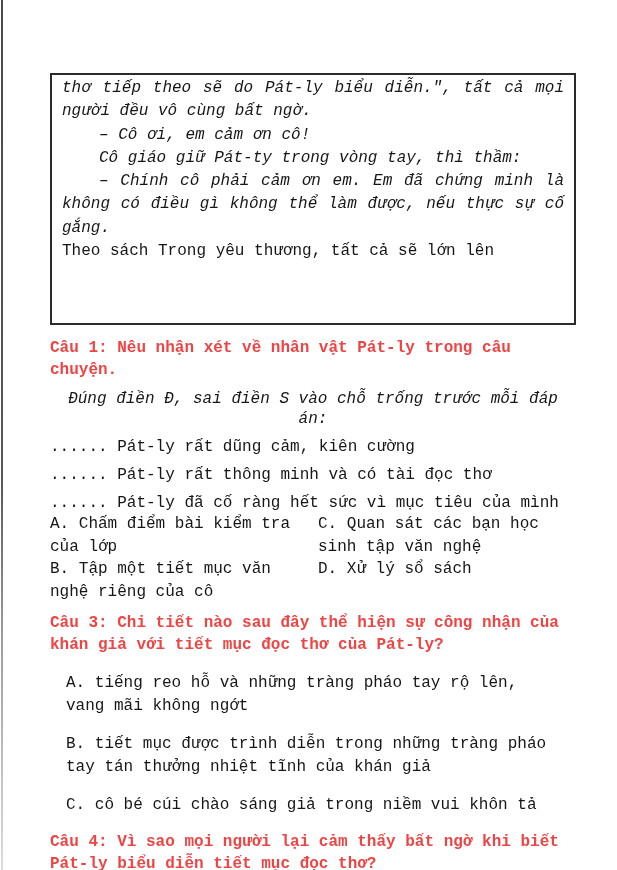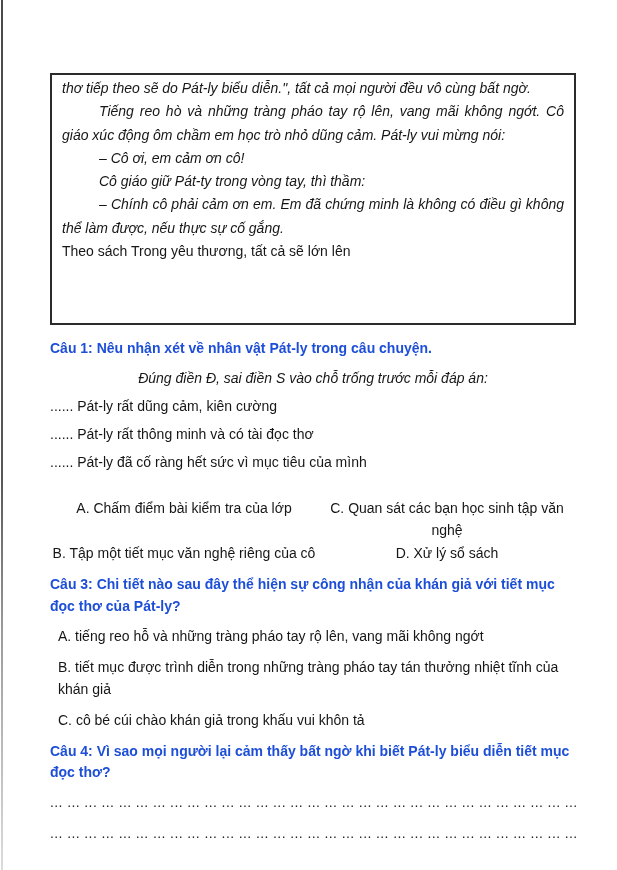--- a/index.html
+++ b/index.html
@@ -2,23 +2,23 @@
 <html><head>
 <meta charset="utf-8">
 <style>
   html, body { margin: 0; padding: 0; background: #ffffff; }
   .page {
     position: relative;
     width: 617px;
     height: 870px;
     background: #ffffff;
     overflow: hidden;
-    font-family: Liberation Sans, sans-serif;
+    font-family: Liberation Mono, monospace;
     color: #161616;
-    font-size: 14px;
+    font-size: 16px;
   }
   .scan-edge {
     position: absolute;
     left: 1px; top: 0;
     width: 2px; height: 100%;
     background: linear-gradient(to bottom, #4a4a4a 0%, #575757 55%, #999999 72%, #dcdcdc 100%);
   }
   .content {
     position: absolute;
     left: 50px;
@@ -37,59 +37,57 @@
   .passage-box p.indent { text-indent: 37px; }
   .passage-box p.attribution {
     font-style: normal;
     text-align: left;
     text-indent: 0;
   }
   .q-title {
     font-weight: bold;
     margin: 10px 0 0 0;
     line-height: 21.5px;
-    color: #1d4ed8;
+    color: #ef4444;
   }
   .q-title.first { margin-top: 13px; }
   .instruction {
     font-style: italic;
     margin: 8px 0 0 0;
     line-height: 20px;
     text-align: center;
   }
   .q1-option { margin: 8px 0 0 0; line-height: 20px; }
   .q2-grid {
     display: grid;
     grid-template-columns: 268px 1fr;
-    margin-top: 25px;
+    margin-top: 0;
     line-height: 22.6px;
-    text-align: center;
   }
   .q3-options { margin-top: 6px; }
-  .q3-options p { margin: 8px; line-height: 22.4px; }
+  .q3-options p { margin: 16px; line-height: 22.4px; }
   .answer-line {
     margin: 6px 0 0 0;
     line-height: 25px;
     white-space: nowrap;
     overflow: hidden;
     color: #242424;
     letter-spacing: 0.4px;
   }
 </style>
 </head>
 <body>
 
 <div class="page">
   <div class="scan-edge"></div>
 
   <div class="content">
 
     <div class="passage-box">
       <p>thơ tiếp theo sẽ do Pát-ly biểu diễn.", tất cả mọi người đều vô cùng bất ngờ.</p>
-      <p class="indent">Tiếng reo hò và những tràng pháo tay rộ lên, vang mãi không ngớt. Cô giáo xúc động ôm chầm em học trò nhỏ dũng cảm. Pát-ly vui mừng nói:</p>
       <p class="indent">– Cô ơi, em cảm ơn cô!</p>
       <p class="indent">Cô giáo giữ Pát-ty trong vòng tay, thì thầm:</p>
       <p class="indent">– Chính cô phải cảm ơn em. Em đã chứng minh là không có điều gì không thể làm được, nếu thực sự cố gắng.</p>
       <p class="attribution">Theo sách Trong yêu thương, tất cả sẽ lớn lên</p>
     </div>
 
     <p class="q-title first">Câu 1: Nêu nhận xét về nhân vật Pát-ly trong câu chuyện.</p>
     <p class="instruction">Đúng điền Đ, sai điền S vào chỗ trống trước mỗi đáp án:</p>
     <p class="q1-option">...... Pát-ly rất dũng cảm, kiên cường</p>
     <p class="q1-option">...... Pát-ly rất thông minh và có tài đọc thơ</p>
@@ -99,21 +97,21 @@
       <span>A. Chấm điểm bài kiểm tra của lớp</span>
       <span>C. Quan sát các bạn học sinh tập văn nghệ</span>
       <span>B. Tập một tiết mục văn nghệ riêng của cô</span>
       <span>D. Xử lý sổ sách</span>
     </div>
 
     <p class="q-title">Câu 3: Chi tiết nào sau đây thể hiện sự công nhận của khán giả với tiết mục đọc thơ của Pát-ly?</p>
     <div class="q3-options">
       <p>A. tiếng reo hỗ và những tràng pháo tay rộ lên, vang mãi không ngớt</p>
       <p>B. tiết mục được trình diễn trong những tràng pháo tay tán thưởng nhiệt tĩnh của khán giả</p>
-      <p>C. cô bé cúi chào khán giả trong khấu vui khôn tả</p>
+      <p>C. cô bé cúi chào sáng giả trong niềm vui khôn tả</p>
     </div>
 
     <p class="q-title">Câu 4: Vì sao mọi người lại cảm thấy bất ngờ khi biết Pát-ly biểu diễn tiết mục đọc thơ?</p>
     <p class="answer-line">... ... ... ... ... ... ... ... ... ... ... ... ... ... ... ... ... ... ... ... ... ... ... ... ... ... ... ... ... ... ... ... ... ... ... ... ... ... ... ... ... ... ... ... ... ... ... ... ... ... ... ... ... ... ...</p>
     <p class="answer-line">... ... ... ... ... ... ... ... ... ... ... ... ... ... ... ... ... ... ... ... ... ... ... ... ... ... ... ... ... ... ... ... ... ... ... ... ... ... ... ... ... ... ... ... ... ... ... ... ... ... ... ... ... ... ...</p>
 
   </div>
 </div>
 
 </body></html>

